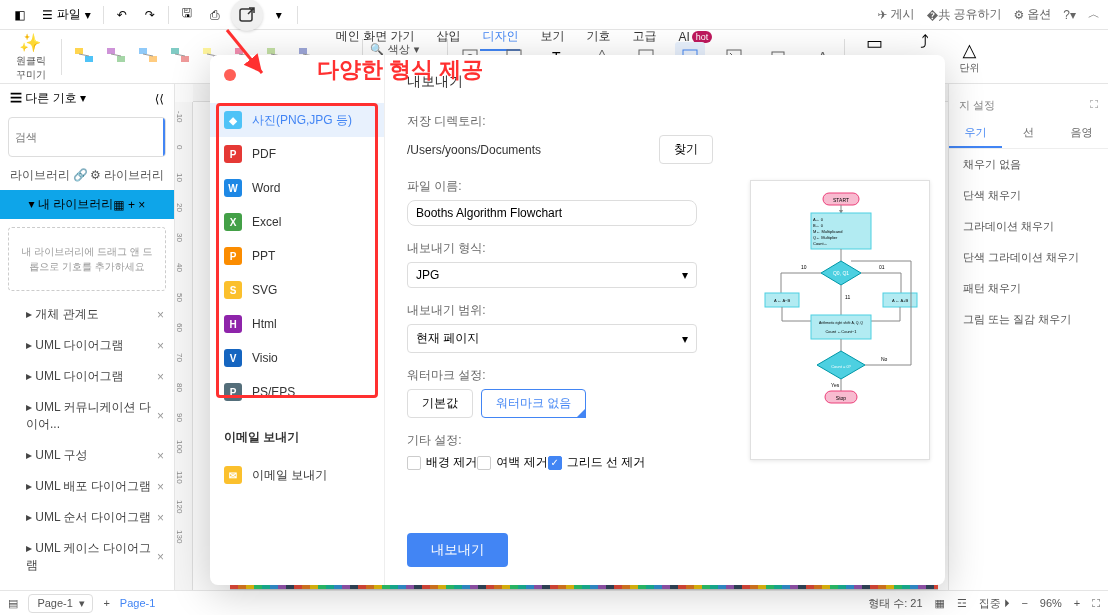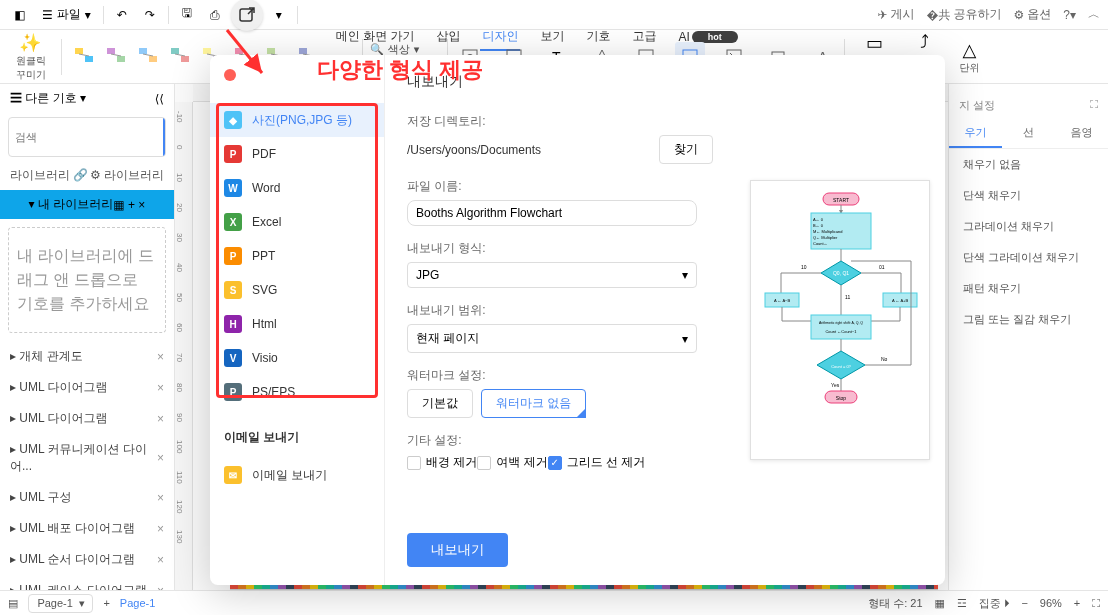--- a/index.html
+++ b/index.html
@@ -8,21 +8,21 @@
     
     .top-menu { height: 30px; display: flex; align-items: center; border-bottom: 1px solid #e5e5e5; padding: 0 8px; gap: 4px; }
     .top-menu .file-btn { display: flex; align-items: center; gap: 4px; padding: 2px 6px; cursor: pointer; }
     .top-menu .icon-btn { width: 24px; height: 24px; display: flex; align-items: center; justify-content: center; cursor: pointer; border-radius: 3px; }
     .top-menu .export-highlight { width: 32px; height: 32px; display: flex; align-items: center; justify-content: center; border-radius: 50%; background: #f0f0f0; box-shadow: 0 1px 3px rgba(0,0,0,0.15); position: relative; z-index: 5; }
     .top-menu .sep { width: 1px; height: 18px; background: #e0e0e0; margin: 0 2px; }
     .top-menu .tabs { display: flex; gap: 18px; margin-left: 30px; margin-top: 45px; }
     .top-menu .tab { padding: 4px 2px; cursor: pointer; color: #333; }
     .top-menu .tab.active { color: #4285f4; border-bottom: 2px solid #4285f4; }
     .top-menu .ai-tab { display: flex; align-items: center; gap: 2px; }
-    .hot-badge { background: #404040; color: #fff; font-size: 9px; padding: 1px 16px; border-radius: 6px; font-weight: bold; }
+    .hot-badge { background: #be185d; color: #fff; font-size: 9px; padding: 1px 4px; border-radius: 6px; }
     .top-right { margin-left: auto; display: flex; align-items: center; gap: 12px; color: #666; }
     .top-right span { display: flex; align-items: center; gap: 3px; cursor: pointer; }
 
     
     .toolbar { height: 54px; display: flex; align-items: center; border-bottom: 1px solid #e5e5e5; padding: 0 8px; gap: 4px; }
     .toolbar-item { display: flex; flex-direction: column; align-items: center; justify-content: center; padding: 2px 8px; height: 48px; cursor: pointer; border-radius: 3px; }
     .toolbar-item .ic { font-size: 18px; height: 22px; display: flex; align-items: center; }
     .toolbar-item .lbl { font-size: 10px; color: #555; }
     .toolbar-sep { width: 1px; height: 36px; background: #e0e0e0; margin: 0 3px; }
     .shapes-row { display: flex; gap: 2px; }
@@ -32,22 +32,22 @@
     .color-swatch { width: 12px; height: 12px; border-radius: 2px; }
 
     
     .left-sidebar { position: absolute; left: 0; top: 84px; width: 175px; bottom: 25px; border-right: 1px solid #e5e5e5; background: #fff; overflow: hidden; display: flex; flex-direction: column; }
     .ls-header { display: flex; align-items: center; justify-content: space-between; padding: 6px 10px; }
     .ls-search { display: flex; align-items: center; margin: 4px 8px; border: 1px solid #ddd; border-radius: 4px; overflow: hidden; }
     .ls-search input { flex: 1; border: none; padding: 4px 6px; font-size: 11px; outline: none; }
     .ls-search .go { background: #4285f4; color: #fff; padding: 4px 8px; font-size: 11px; cursor: pointer; }
     .ls-row { display: flex; justify-content: space-between; padding: 6px 10px; color: #555; cursor: pointer; }
     .ls-section-hdr { display: flex; justify-content: center; align-items: center; padding: 6px 10px; background: #0ea5e9; }
-    .ls-dropzone { margin: 8px; padding: 16px 8px; border: 1px dashed #ccc; border-radius: 4px; color: #999; text-align: left; font-size: 16px; line-height: 1.5; }
-    .ls-list { flex: 1; overflow-y: auto; }
+    .ls-dropzone { margin: 8px; padding: 16px 8px; border: 1px dashed #ccc; border-radius: 4px; color: #999; text-align: center; font-size: 10px; line-height: 1.5; }
+    .ls-list { flex: 1; overflow-y: auto; padding-left: 16px; }
     .ls-item { display: flex; justify-content: space-between; align-items: center; padding: 7px 10px; cursor: pointer; color: #444; }
     .ls-item .x { color: #999; }
 
     
     .canvas { position: absolute; left: 175px; right: 0; top: 84px; bottom: 25px; background: #fafafa; }
     .ruler-h { position: absolute; left: 18px; right: 0; top: 0; height: 18px; background: #f5f5f5; border-bottom: 1px solid #ddd; font-size: 8px; color: #888; }
     .ruler-v { position: absolute; left: 0; top: 18px; width: 18px; bottom: 0; background: #f5f5f5; border-right: 1px solid #ddd; font-size: 8px; color: #888; }
     .ruler-v span { display: block; height: 30px; text-align: center; writing-mode: vertical-lr; }
 
     

